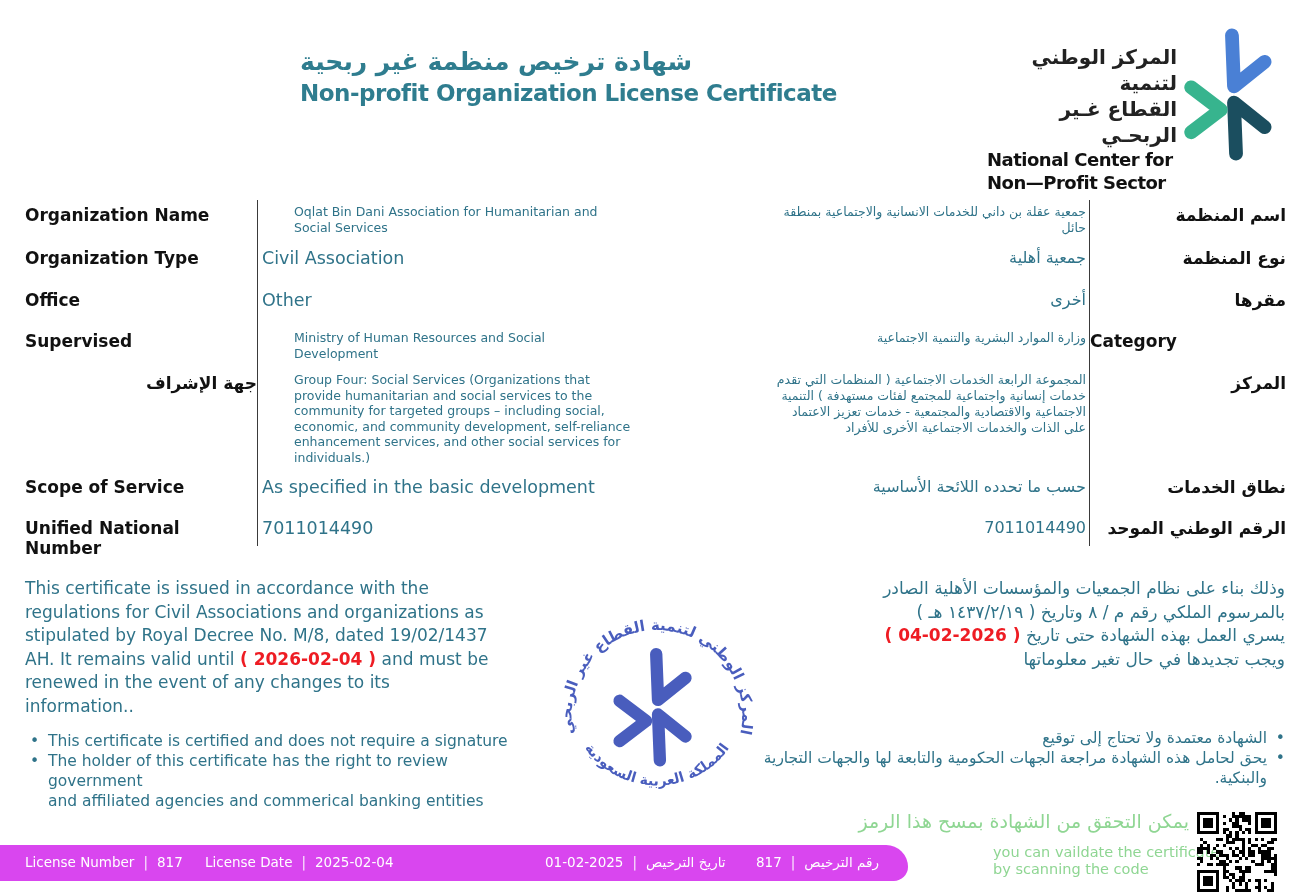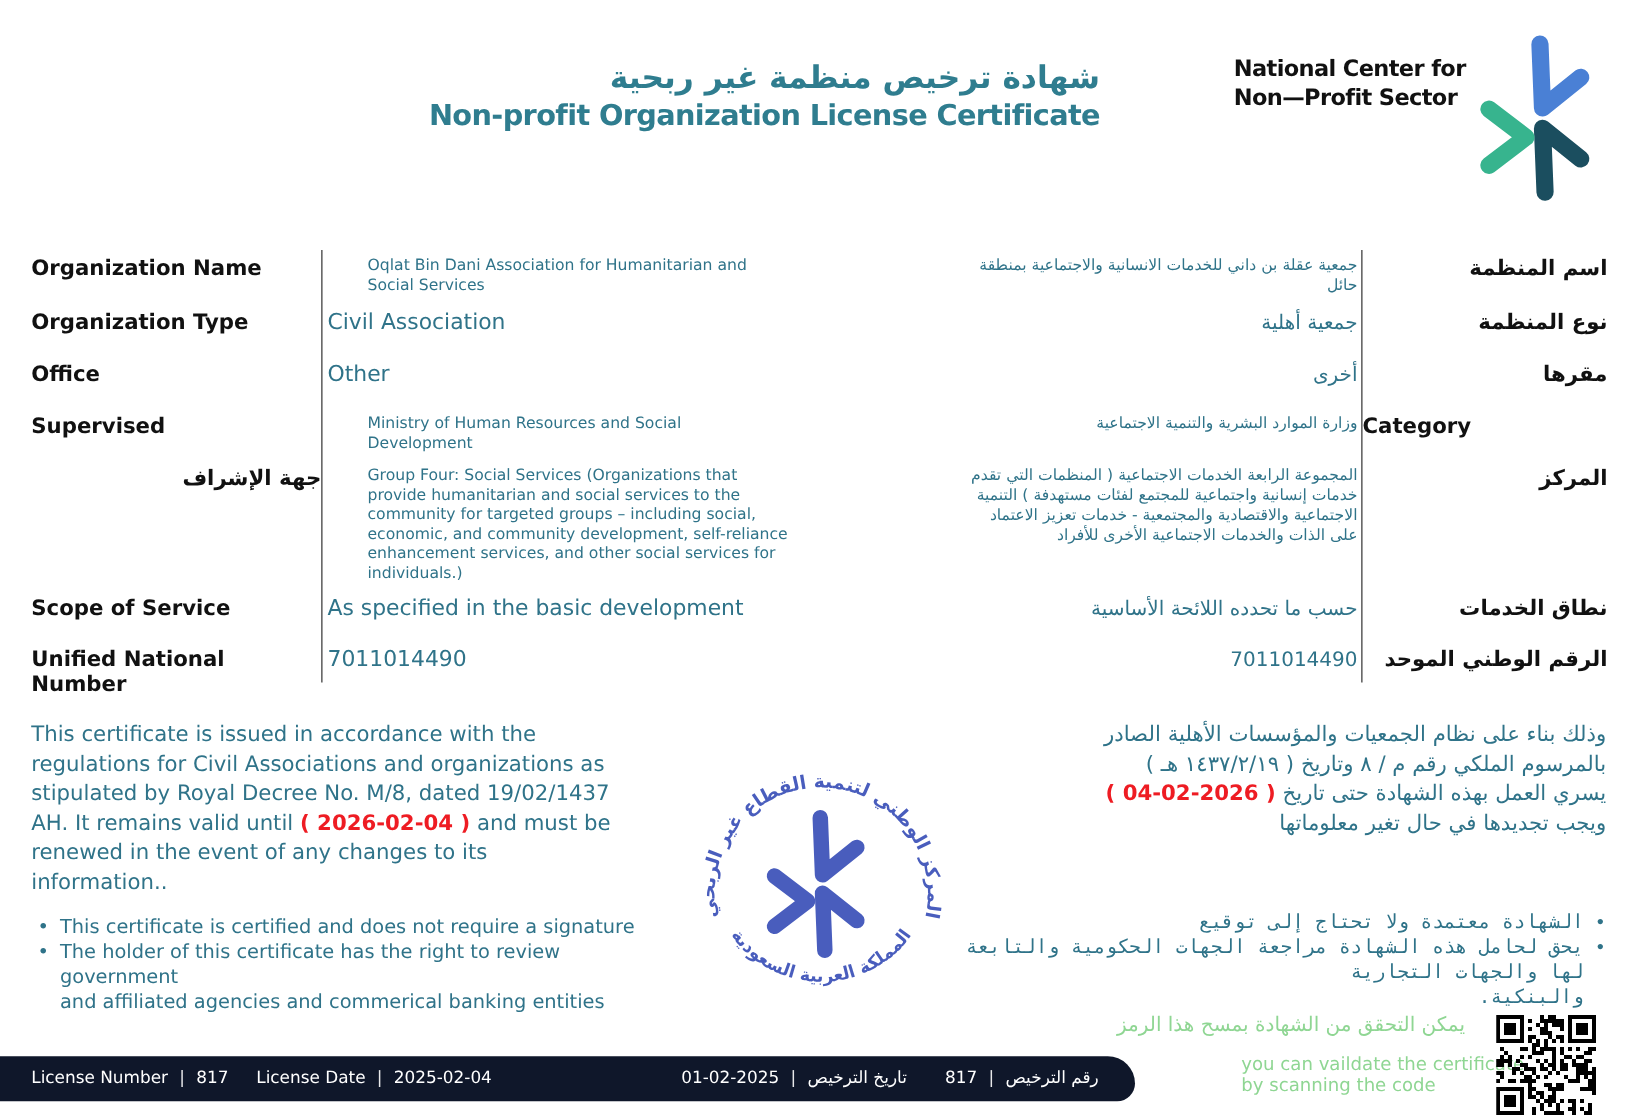--- a/index.html
+++ b/index.html
@@ -7,21 +7,21 @@
   body {
     position: relative;
     background: #ffffff;
     font-family: "DejaVu Sans", sans-serif;
     color: #1a1a1a;
     overflow: hidden;
   }
   .abs { position: absolute; }
 
   
-  .title-block { left: 300px; top: 46px; width: 580px; text-align: right; color: #2f7d8f; }
+  .title-block { left: 300px; top: 46px; width: 580px; text-align: left; color: #2f7d8f; }
   .title-ar { font-size: 25px; font-weight: bold; direction: rtl; line-height: 32px; }
   .title-en { font-size: 23px; font-weight: bold; line-height: 30px; letter-spacing: -0.5px; }
 
   .logo-text { right: 134px; top: 44px; width: 190px; }
   .logo-name-ar { direction: rtl; text-align: right; font-size: 20px; font-weight: bold; color: #222; line-height: 26px; white-space: pre-line; }
   .logo-name-en { text-align: left; font-size: 18px; font-weight: bold; color: #111; line-height: 23px; white-space: pre-line; letter-spacing: -0.5px; }
   .logo-mark { right: 26px; top: 28px; }
 
   
   .cert-table {
@@ -47,53 +47,55 @@
   .para { white-space: pre-line; color: #2f7389; font-size: 17px; line-height: 23.5px; }
   .para-en { left: 25px; top: 577px; width: 480px; }
   .para-ar { right: 26px; top: 577px; width: 560px; direction: rtl; text-align: right; }
   .red { color: #ee1c23; font-weight: bold; white-space: pre; }
   .bullets { list-style: none; color: #2f7389; font-size: 15.5px; line-height: 20px; }
   .bullets li { position: relative; white-space: pre-line; }
   .bullets-en { left: 30px; top: 731px; width: 500px; }
   .bullets-en li { padding-left: 18px; }
   .bullets-en li::before { content: "•"; position: absolute; left: 0; top: 0; }
   .bullets-ar { right: 26px; top: 728px; width: 548px; direction: rtl; text-align: right; }
-  .bullets-ar li { padding-right: 18px; font-family: Liberation Mono, monospace; }
+  .bullets-ar li { padding-right: 18px; }
   .bullets-ar li::before { content: "•"; position: absolute; right: 0; top: 0; }
 
   
   .stamp { left: 553px; top: 603px; opacity: 0.92; }
 
   
-  .qr-hint-ar { right: 139px; top: 810px; color: #8fd693; font-size: 16px; direction: rtl; }
+  .qr-hint-ar { right: 122px; top: 810px; color: #8fd693; font-size: 19px; direction: rtl; }
   .qr-hint-en { left: 993px; top: 844px; color: #8fd693; font-size: 14.5px; line-height: 17px; white-space: pre-line; }
   .qr { left: 1197px; top: 812px; width: 80px; height: 80px; }
 
   .footer-bar {
     left: 0; top: 845px; width: 908px; height: 36px;
-    background: #0f172a;
+    background: #d946ef;
     border-radius: 0 40px 26px 0;
     color: #ffffff; font-size: 13.5px;
   }
   .fitem { position: absolute; top: 9px; white-space: nowrap; }
   .fsep { padding: 0 9px; opacity: 0.9; }
   .f1 { left: 25px; }
   .f2 { left: 205px; }
   .f3 { left: 545px; direction: rtl; }
   .f4 { left: 756px; direction: ltr; }
 </style>
 </head>
 <body>
 
 <div class="abs title-block">
   <div class="title-ar">شهادة ترخيص منظمة غير ربحية</div>
   <div class="title-en">Non-profit Organization License Certificate</div>
 </div>
 
 <div class="abs logo-text">
+  <div class="logo-name-ar">المركز الوطني لتنمية
+القطاع غـير الربحـي</div>
   <div class="logo-name-en">National Center for
 Non—Profit Sector</div>
 </div>
 
 <div class="abs logo-mark">
   <svg width="102" height="133" viewBox="0 0 100 130">
     <polyline points="48,7 50,57 80,33" fill="none" stroke="#4a80d5" stroke-width="13.5" stroke-linecap="round" stroke-linejoin="round"></polyline>
     <polyline points="52,123 50,73 80,97" fill="none" stroke="#1b4e5f" stroke-width="13.5" stroke-linecap="round" stroke-linejoin="round"></polyline>
     <polyline points="8,58 37,80 8,102" fill="none" stroke="#37b48e" stroke-width="13.5" stroke-linecap="round" stroke-linejoin="round"></polyline>
   </svg>

